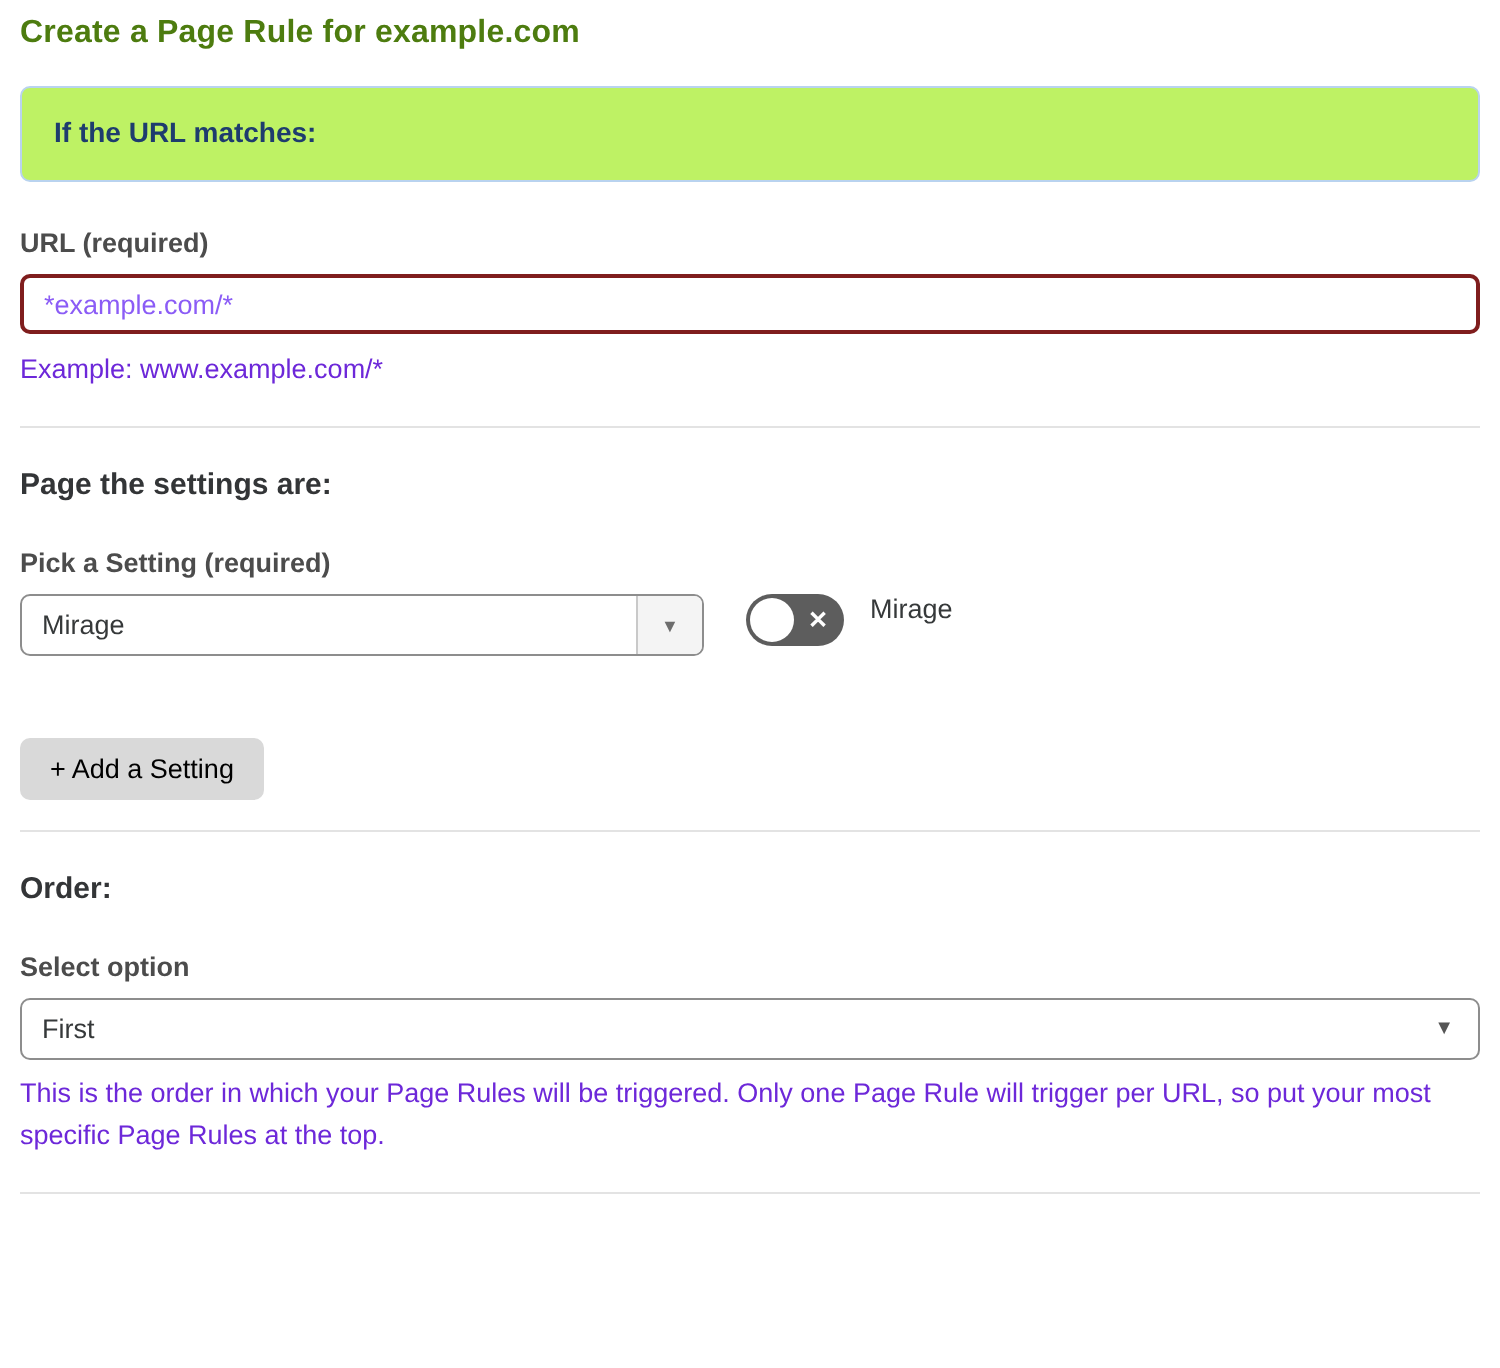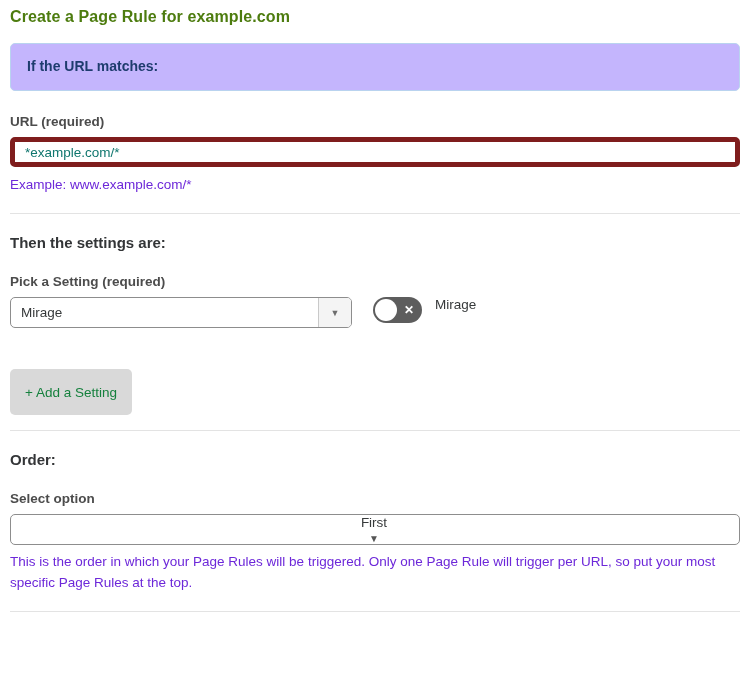--- a/index.html
+++ b/index.html
@@ -15,21 +15,21 @@
 
   .page-title {
     font-size: 16px;
     font-weight: bold;
     color: #4d7c0f;
     letter-spacing: 0.1px;
   }
 
   .info-box {
     margin-top: 17px;
-    background: #c4b5fd;
+    background: #bef264;
     border: 1px solid #b9d3ef;
     border-radius: 5px;
     padding: 11px 16px 12px 16px;
     color: #1e3c6e;
     font-size: 14px;
     line-height: 23px;
   }
   .info-box .info-heading { font-weight: bold; font-size: 14px; }
   .info-box a.info-link {
     color: #2c64c0;
@@ -40,26 +40,26 @@
   .field-label {
     font-size: 13.5px;
     color: #4c4c4c;
     margin-top: 23px;
     margin-bottom: 8px;
     font-weight: bold;
   }
   .text-input {
     width: 730px;
     height: 30px;
-    border: 5px solid #7f1d1d;
+    border: 2px solid #7f1d1d;
     border-radius: 5px;
     padding: 0 10px;
     font-size: 13.5px;
     font-family: "Liberation Sans", sans-serif;
-    color: #0f766e;
+    color: #8b5cf6;
     outline: none;
     background: #fff;
   }
   .helper-text {
     font-size: 13.5px;
     color: #6d28d9;
     margin-top: 7px;
     line-height: 21px;
   }
 
@@ -143,45 +143,44 @@
     font-size: 13.5px;
     color: #36393a;
   }
 
   .btn {
     display: inline-block;
     border: none;
     border-radius: 5px;
     font-family: "Liberation Sans", sans-serif;
     font-size: 13.5px;
-    color: #15803d;
+    color: #000000;
     background: #d9d9d9;
     padding: 0 15px;
-    height: 46px;
+    height: 31px;
     cursor: pointer;
   }
   .btn-add { margin-top: 41px; }
 
   .order-heading { }
 
   .wide-select {
     width: 730px;
     height: 31px;
     border: 1px solid #8d8d8d;
     border-radius: 5px;
     background: #fff;
     display: flex;
     align-items: center;
     justify-content: space-between;
     padding: 0 12px 0 10px;
     font-size: 13.5px;
     color: #36393a;
     cursor: pointer;
     margin-top: 0;
-    flex-direction: column;
   }
   .wide-select .wide-caret { color: #555; font-size: 10px; }
   .order-helper { width: 706px; margin-top: 6px; }
 </style>
 </head>
 <body>
 
 <div class="page">
 
   <h1 class="page-title">Create a Page Rule for example.com</h1>
@@ -189,21 +188,21 @@
   <div class="info-box">
     <div class="info-heading">If the URL matches:</div>
   </div>
 
   <div class="field-label">URL (required)</div>
   <input class="text-input" type="text" value="*example.com/*" style="">
   <div class="helper-text">Example: www.example.com/*</div>
 
   <hr class="divider">
 
-  <div class="section-heading">Then the settings are:</div>
+  <div class="section-heading">Page the settings are:</div>
 
   <div class="field-label">Pick a Setting (required)</div>
 
   <div class="setting-row">
     <div class="select-box">
       <div class="select-value">Mirage</div>
       <div class="select-arrow-cell">
           <span>▼</span>
         </div>
     </div>

